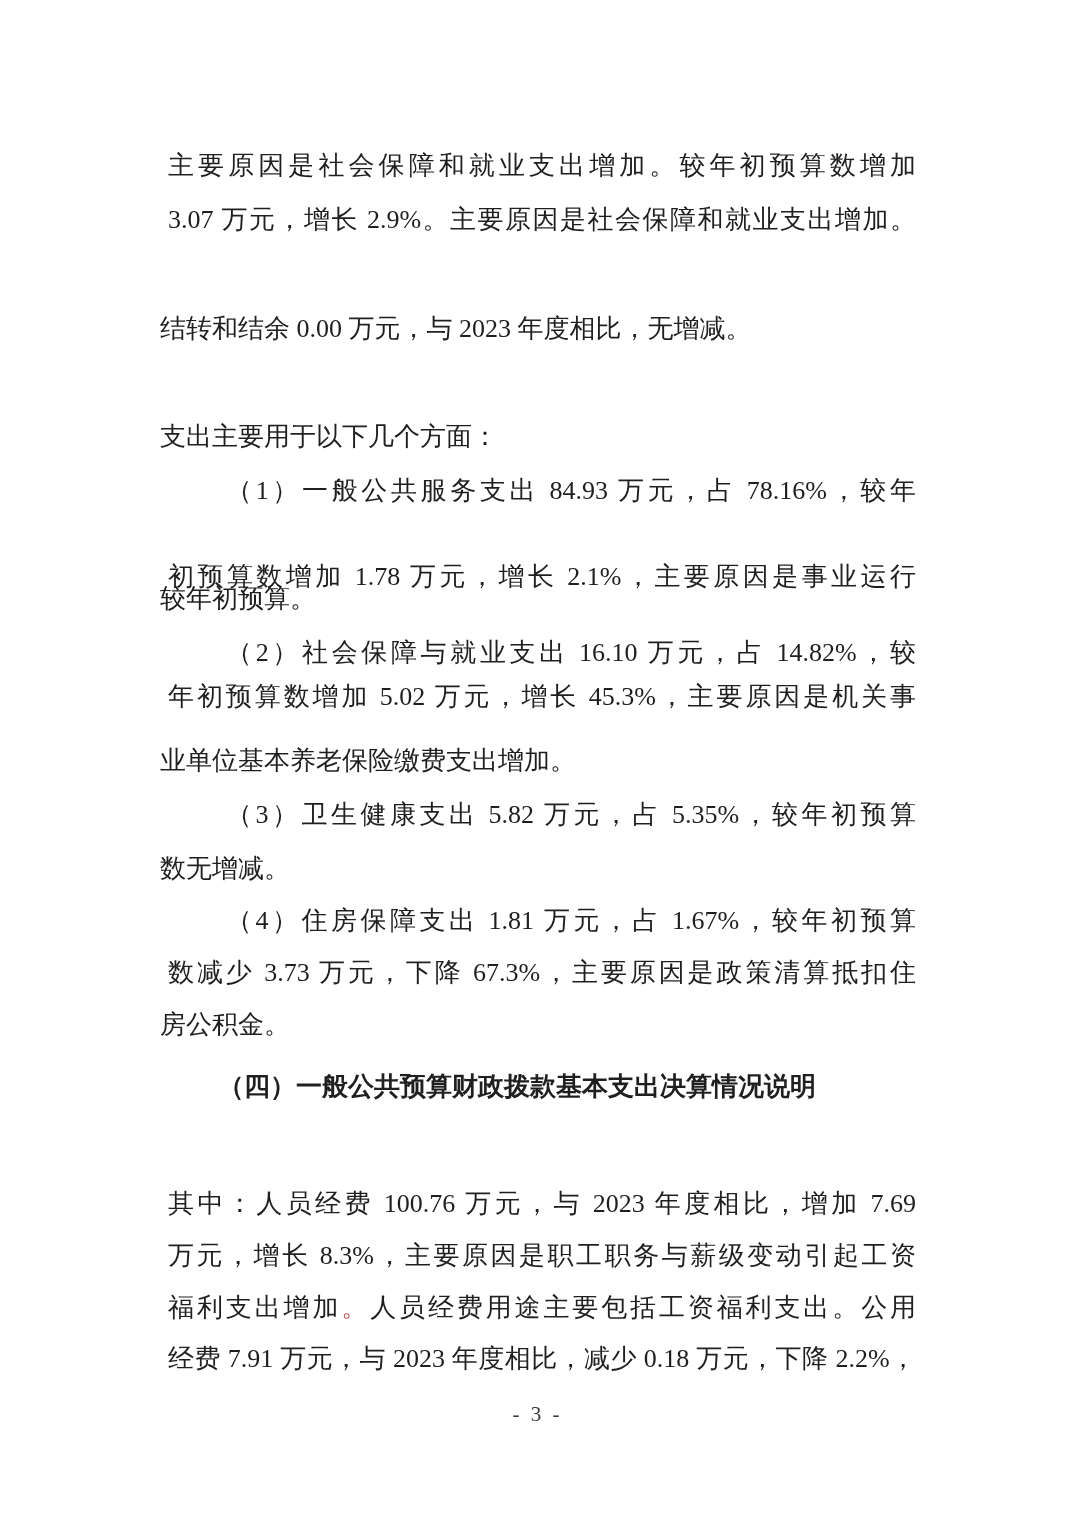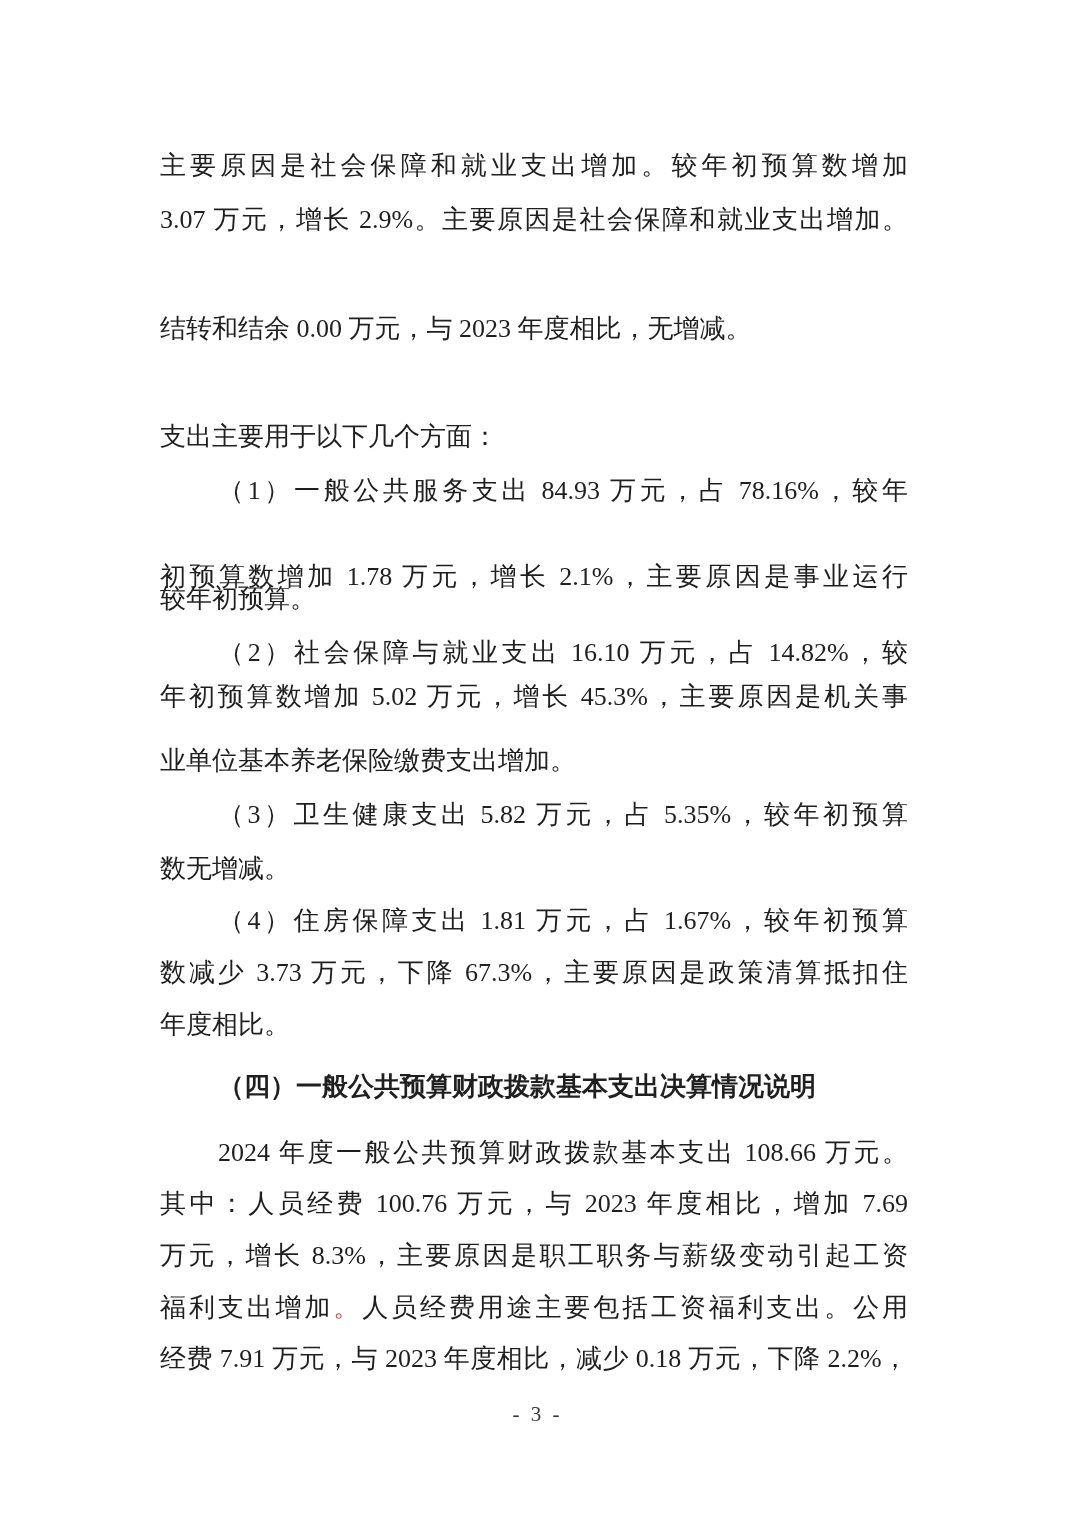--- a/index.html
+++ b/index.html
@@ -7,21 +7,21 @@
     width:1075px;height:1520px;position:relative;overflow:hidden;
     font-family:"Liberation Serif","DejaVu Serif",serif;
     color:#1f1f1f;
   }
   .page{position:absolute;inset:0;background:#ffffff;}
   .line{
     position:absolute;left:160px;width:748px;height:42px;
     font-size:26px;line-height:42px;white-space:normal;
     word-break:keep-all;overflow:visible;
   }
-  .just{text-align:justify;text-align-last:justify;text-justify:inter-character;}
+  .just{text-align:justify;text-align-last:justify;text-justify:inter-character;margin-left:8px;}
   .ind{padding-left:58px;width:690px;}
   .b{font-weight:700;}
   .red{color:#c0504d;}
   .footer{
     position:absolute;left:0;top:1402px;width:1075px;height:30px;
     text-align:center;font-size:21px;color:#3a3a3a;letter-spacing:3px;
   }
 </style>
 </head>
 <body>
@@ -51,25 +51,24 @@
   <div class="line" style="top:740px"><span>业单位基本养老保险缴费支出增加。</span></div>
 
   <div class="line just ind" style="top:794px"><span>（3）卫生健康支出 5.82 万元，占 5.35%，较年初预算</span></div>
 
   <div class="line" style="top:848px"><span>数无增减。</span></div>
 
   <div class="line just ind" style="top:900px"><span>（4）住房保障支出 1.81 万元，占 1.67%，较年初预算</span></div>
 
   <div class="line just" style="top:952px"><span>数减少 3.73 万元，下降 67.3%，主要原因是政策清算抵扣住</span></div>
 
-  <div class="line" style="top:1004px"><span>年度相比。</span></div>
+  <div class="line" style="top:1004px"><span>房公积金。</span></div>
 
   <div class="line ind" style="top:1066px"><span class="b">（四）一般公共预算财政拨款基本支出决算情况说明</span></div>
 
-  <div class="line just ind" style="top:1132px"><span>2024 年度一般公共预算财政拨款基本支出 108.66 万元。</span></div>
 
   <div class="line just" style="top:1183px"><span>其中：人员经费 100.76 万元，与 2023 年度相比，增加 7.69</span></div>
 
   <div class="line just" style="top:1235px"><span>万元，增长 8.3%，主要原因是职工职务与薪级变动引起工资</span></div>
 
   <div class="line just" style="top:1287px"><span>福利支出增加</span><span class="red">。</span><span>人员经费用途主要包括工资福利支出。公用</span></div>
 
   <div class="line just" style="top:1338px"><span>经费 7.91 万元，与 2023 年度相比，减少 0.18 万元，下降 2.2%，</span></div>
 
   <div class="footer">- 3 -</div>

